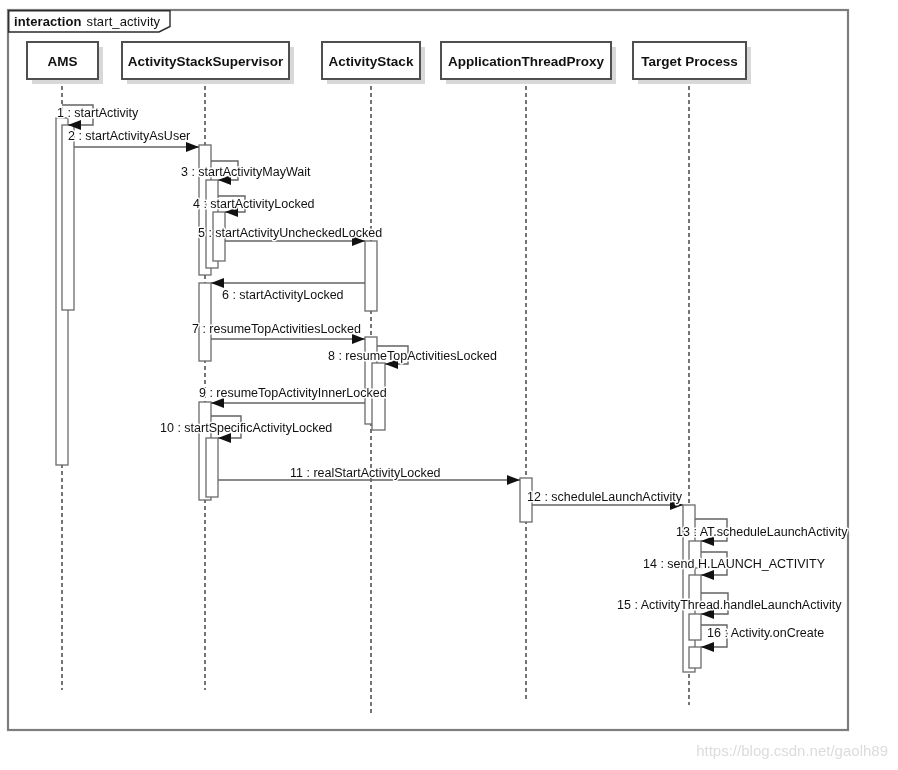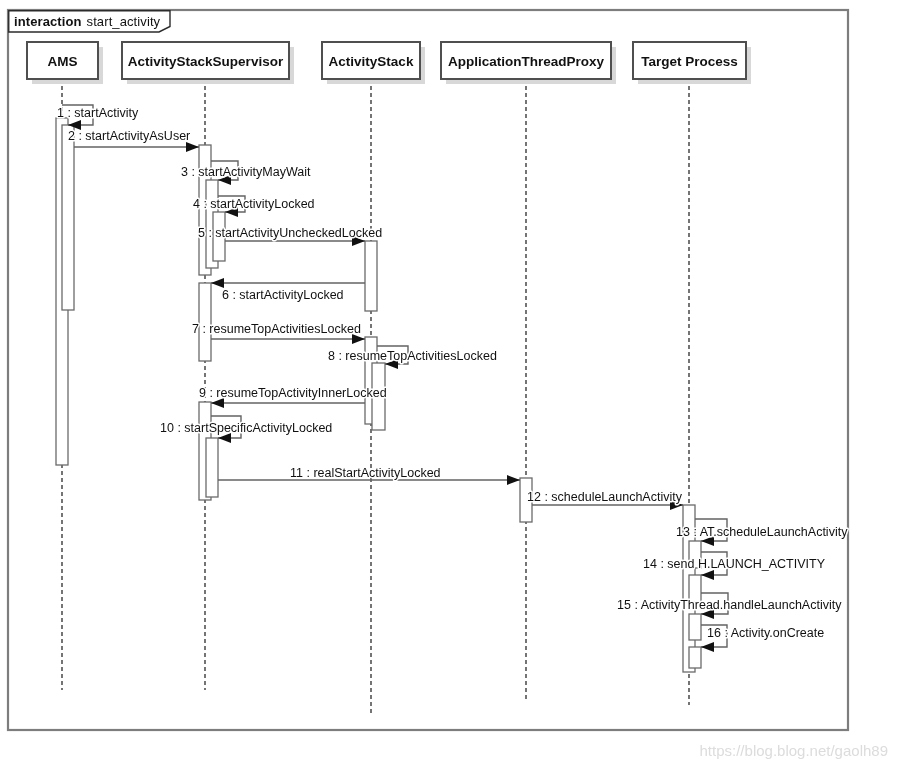--- a/index.html
+++ b/index.html
@@ -114,14 +114,14 @@
       <text x="526" y="65.5" fill="#111111" font-size="13.5px" font-weight="bold" text-anchor="middle" font-family="&quot;Liberation Sans&quot;, sans-serif">ApplicationThreadProxy</text>
       <rect x="638" y="47" width="113" height="37" fill="#d8d8d8" stroke="none"></rect>
       <rect x="633" y="42" width="113" height="37" fill="#ffffff" stroke="#4f4f4f" stroke-width="2"></rect>
       <text x="689.5" y="65.5" fill="#111111" font-size="13.5px" font-weight="bold" text-anchor="middle" font-family="&quot;Liberation Sans&quot;, sans-serif">Target Process</text>
     </svg>
 
   <div id="frame-label">
     <span class="kw">interaction</span><span>start_activity</span>
   </div>
 
-  <div id="watermark">https://blog.blog.net/gaolh89</div>
+  <div id="watermark">https://blog.csdn.net/gaolh89</div>
 </div>
 
 </body></html>

